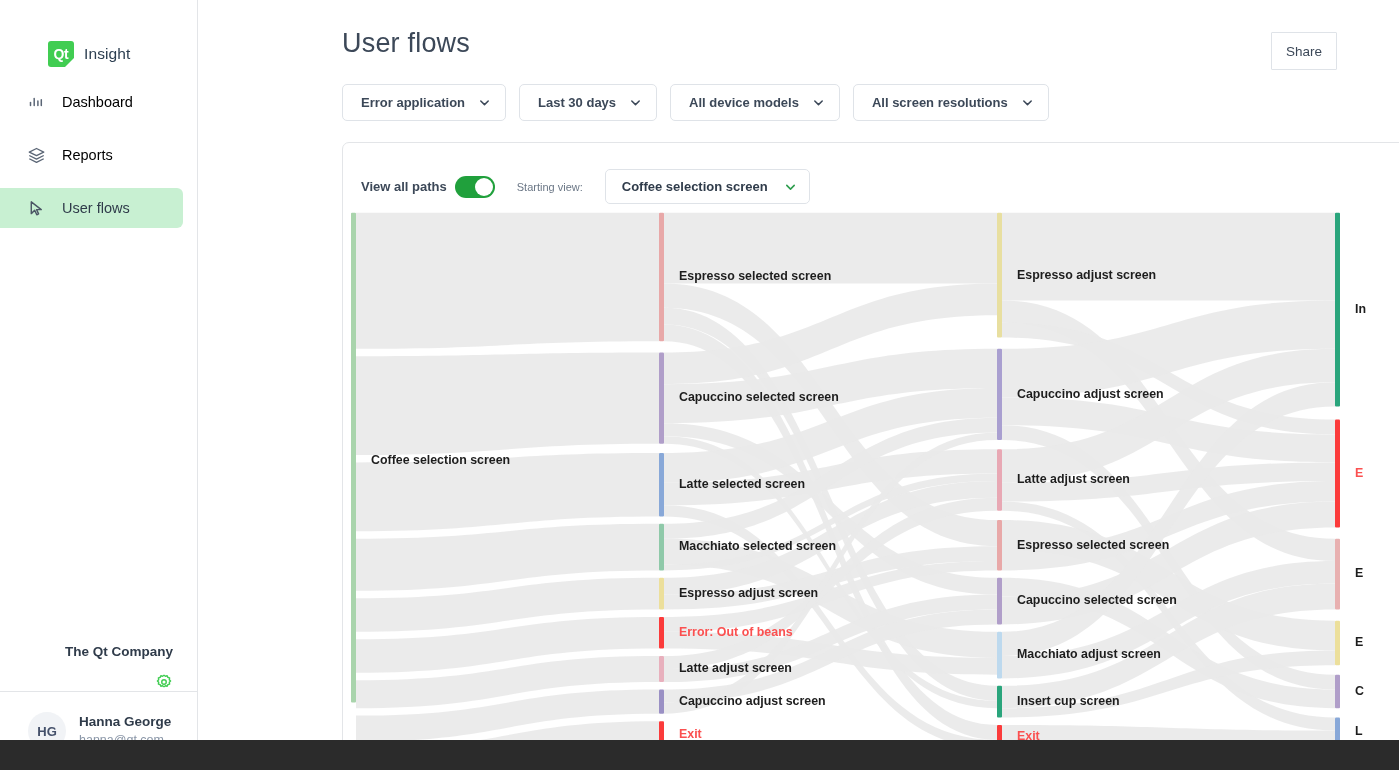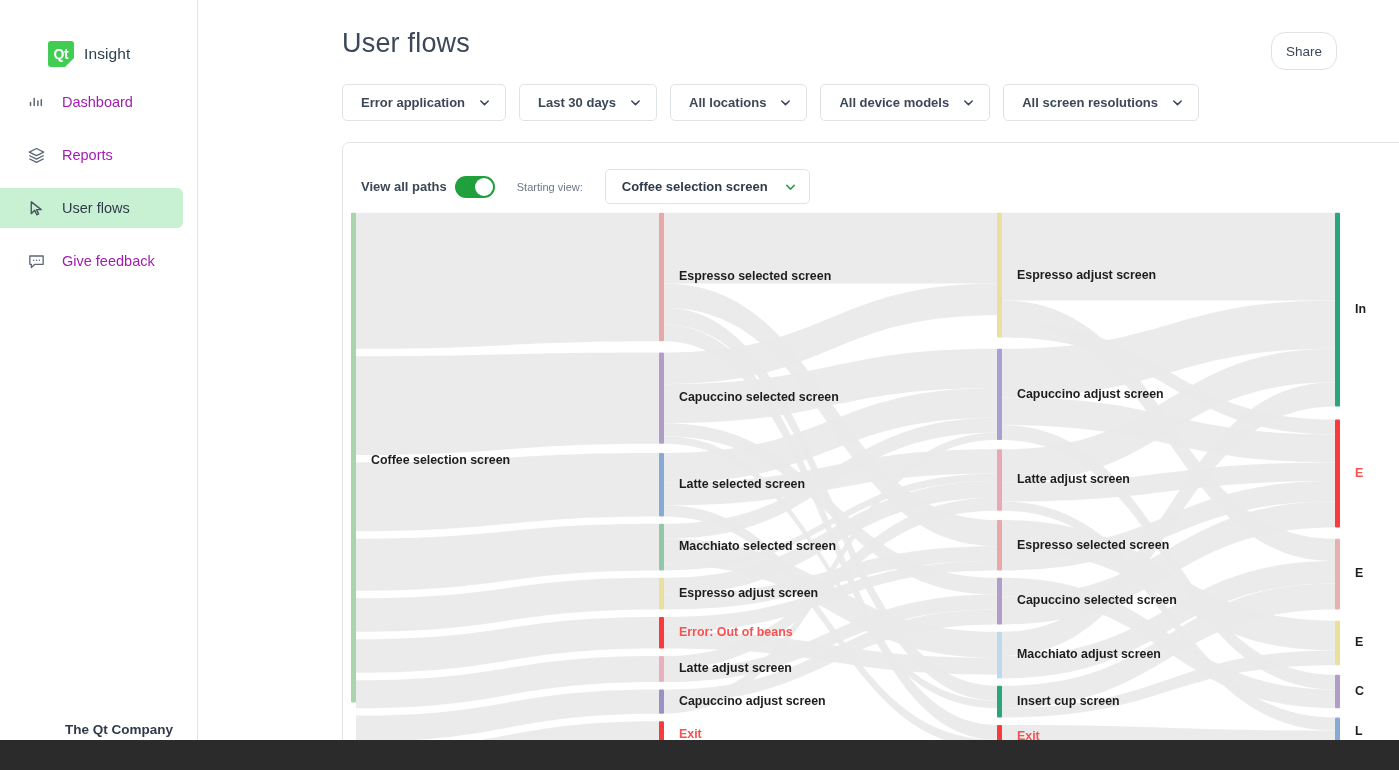--- a/index.html
+++ b/index.html
@@ -62,21 +62,21 @@
   }
   .nav { margin-top: 8px; }
   .nav-item {
     display: flex;
     align-items: center;
     gap: 16px;
     height: 40px;
     padding-left: 26px;
     margin: 0 14px 0 0;
     border-radius: 0 6px 6px 0;
-    color: #a21caf;
+    color: #000000;
     font-size: 14.5px;
     cursor: pointer;
   }
   .nav-item + .nav-item { margin-top: 1px; }
   .nav-item.spaced { margin-top: 13px; }
   .nav-item.active {
     background: #c8f0d2;
     color: #2f3b4a;
   }
   .nav-icon {
@@ -140,21 +140,21 @@
     font-weight: 400;
     letter-spacing: 0.2px;
   }
   .share-btn {
     margin-top: 4px;
     min-width: 63px;
     height: 38px;
     padding: 0 14px;
     background: #ffffff;
     border: 1px solid #dfe3e8;
-    border-radius: 14px;
+    border-radius: 1px;
     font-size: 13.5px;
     color: #3c4858;
     font-family: inherit;
     cursor: pointer;
     display:flex; align-items:center; justify-content:center;
   }
 
   .filters {
     display: flex;
     gap: 13px;
@@ -293,46 +293,42 @@
 
       <div class="nav-item active spaced">
         <span class="nav-icon">
           <svg width="19" height="19" viewBox="0 0 20 20" fill="none" stroke="#4b5565" stroke-width="1.5" stroke-linejoin="round">
             <path d="M4.5 3 L4.5 15.4 L8.1 11.9 L10.3 16.6 L12.2 15.6 L10.1 11.2 L15 11.2 Z"></path>
           </svg>
         </span>
         <span class="nav-label">User flows</span>
       </div>
 
-      <div class="nav-item spaced">
-        <span class="nav-icon">
-          <svg width="19" height="19" viewBox="0 0 20 20" fill="none" stroke="currentColor" stroke-width="1.4" stroke-linejoin="round">
-            <path d="M3 4.2 H17 V13 H8.2 L4.6 16.4 V13 H3 Z"></path>
-            <circle cx="7" cy="8.6" r="0.75" fill="currentColor" stroke="none"></circle>
-            <circle cx="10" cy="8.6" r="0.75" fill="currentColor" stroke="none"></circle>
-            <circle cx="13" cy="8.6" r="0.75" fill="currentColor" stroke="none"></circle>
-          </svg>
-        </span>
-        <span class="nav-label">Give feedback</span>
-      </div>
 
     </nav>
 
     <div class="sidebar-spacer"></div>
 
     <div class="company-row">
       <span class="company-name">The Qt Company</span>
       <span class="gear">
         <svg width="18" height="18" viewBox="0 0 20 20" fill="none" stroke="currentColor" stroke-width="1.6" stroke-linejoin="round">
           <path d="M10 2.5 l1.6 1.1 1.9-.5 .8 1.8 1.9 .6 -.3 2 1.4 1.4 -1.4 1.4 .3 2 -1.9 .6 -.8 1.8 -1.9-.5 -1.6 1.1 -1.6-1.1 -1.9 .5 -.8-1.8 -1.9-.6 .3-2 -1.4-1.4 1.4-1.4 -.3-2 1.9-.6 .8-1.8 1.9 .5 Z"></path>
           <circle cx="10" cy="10" r="2.5"></circle>
         </svg>
       </span>
     </div>
 
+    <div class="user-row">
+      <div class="avatar">HG</div>
+      <div>
+        <div class="user-name">Hanna George</div>
+        <div class="user-mail">hanna@qt.com</div>
+      </div>
+    </div>
 
   </aside>
 
   <main class="main">
 
     <div class="page-head">
       <h1 class="page-title">User flows</h1>
       <button class="share-btn">Share</button>
     </div>
 
@@ -340,28 +336,20 @@
       <div class="filter">
         <span>Error application</span>
         <span class="chev">
           <svg width="13" height="13" viewBox="0 0 14 14" fill="none" stroke="currentColor" stroke-width="1.6" stroke-linecap="round" stroke-linejoin="round">
               <path d="M3 5.3 L7 9.3 L11 5.3"></path>
             </svg>
         </span>
       </div>
       <div class="filter">
         <span>Last 30 days</span>
-        <span class="chev">
-          <svg width="13" height="13" viewBox="0 0 14 14" fill="none" stroke="currentColor" stroke-width="1.6" stroke-linecap="round" stroke-linejoin="round">
-              <path d="M3 5.3 L7 9.3 L11 5.3"></path>
-            </svg>
-        </span>
-      </div>
-      <div class="filter">
-        <span>All locations</span>
         <span class="chev">
           <svg width="13" height="13" viewBox="0 0 14 14" fill="none" stroke="currentColor" stroke-width="1.6" stroke-linecap="round" stroke-linejoin="round">
               <path d="M3 5.3 L7 9.3 L11 5.3"></path>
             </svg>
         </span>
       </div>
       <div class="filter">
         <span>All device models</span>
         <span class="chev">
           <svg width="13" height="13" viewBox="0 0 14 14" fill="none" stroke="currentColor" stroke-width="1.6" stroke-linecap="round" stroke-linejoin="round">

